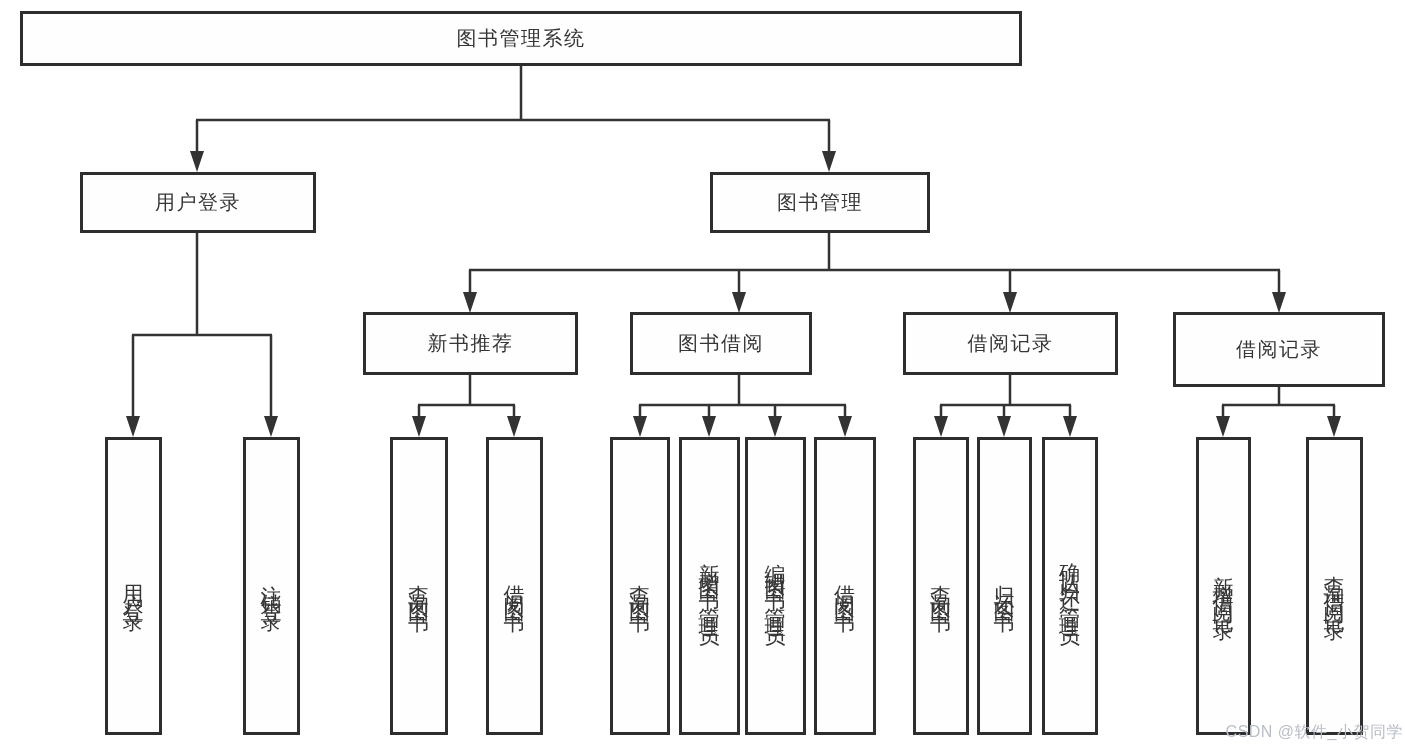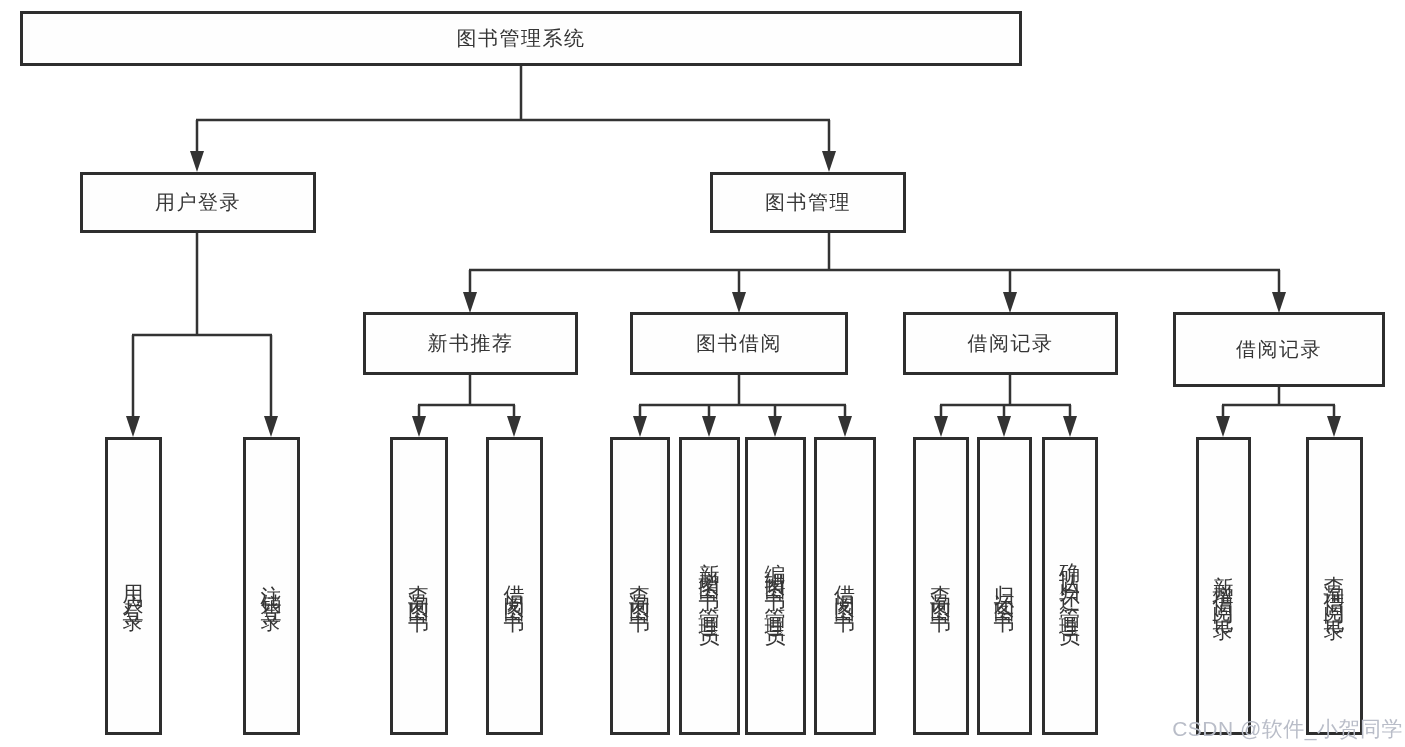--- a/index.html
+++ b/index.html
@@ -35,21 +35,21 @@
     font-size: 21px;
     letter-spacing: 9px;
     line-height: 1;
     padding: 4px 0;
   }
   .watermark {
     position: absolute;
     right: 2px;
     bottom: 4px;
     color: #b9bdc8;
-    font-size: 21px;
+    font-size: 16px;
     letter-spacing: 0.5px;
     white-space: nowrap;
   }
 </style>
 </head>
 <body>
 
 <div class="canvas">
 
   <svg class="connectors" viewBox="0 0 1405 747" xmlns="http://www.w3.org/2000/svg">
@@ -88,24 +88,24 @@
       <polygon points="997,416 1011,416 1004,437"></polygon>
       <polygon points="1063,416 1077,416 1070,437"></polygon>
       <polygon points="1216,416 1230,416 1223,437"></polygon>
       <polygon points="1327,416 1341,416 1334,437"></polygon>
     </g>
   </svg>
 
   <div class="node" style="left:20px; top:11px; width:1002px; height:55px;">图书管理系统</div>
 
   <div class="node" style="left:80px; top:172px; width:236px; height:61px;">用户登录</div>
-  <div class="node" style="left:710px; top:172px; width:196px; height:61px;">图书管理</div>
+  <div class="node" style="left:710px; top:172px; width:220px; height:61px;">图书管理</div>
 
   <div class="node" style="left:363px; top:312px; width:215px; height:63px;">新书推荐</div>
-  <div class="node" style="left:630px; top:312px; width:218px; height:63px;">图书借阅</div>
+  <div class="node" style="left:630px; top:312px; width:182px; height:63px;">图书借阅</div>
   <div class="node" style="left:903px; top:312px; width:215px; height:63px;">借阅记录</div>
   <div class="node" style="left:1173px; top:312px; width:212px; height:75px;">借阅记录</div>
 
   <div class="node leaf" style="left:105px; top:437px; width:57px; height:298px;">用户登录</div>
   <div class="node leaf" style="left:243px; top:437px; width:57px; height:298px;">注销登录</div>
 
   <div class="node leaf" style="left:390px; top:437px; width:58px; height:298px;">查询图书</div>
   <div class="node leaf" style="left:486px; top:437px; width:57px; height:298px;">借阅图书</div>
 
   <div class="node leaf" style="left:610px; top:437px; width:60px; height:298px;">查询图书</div>

